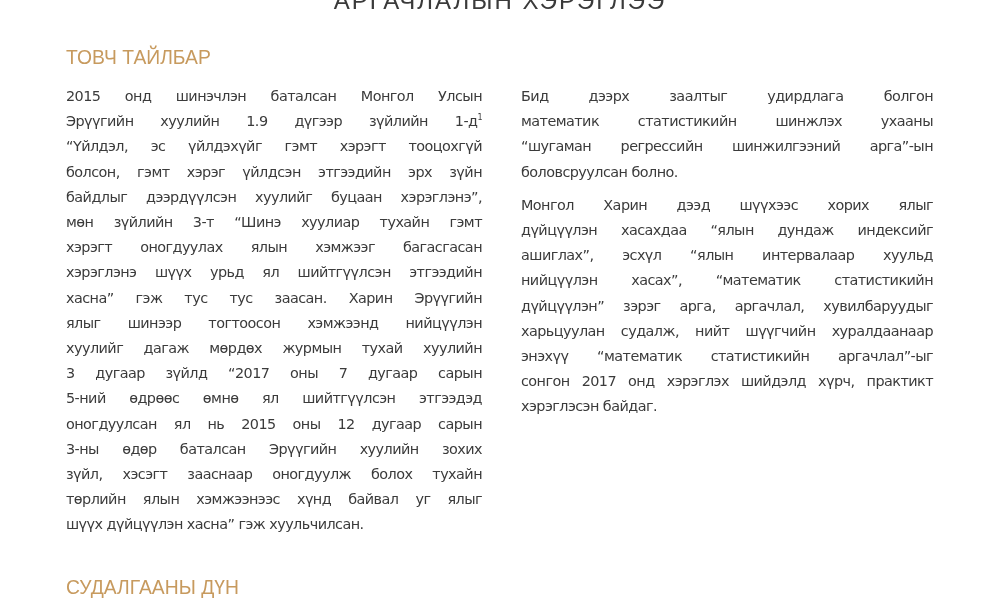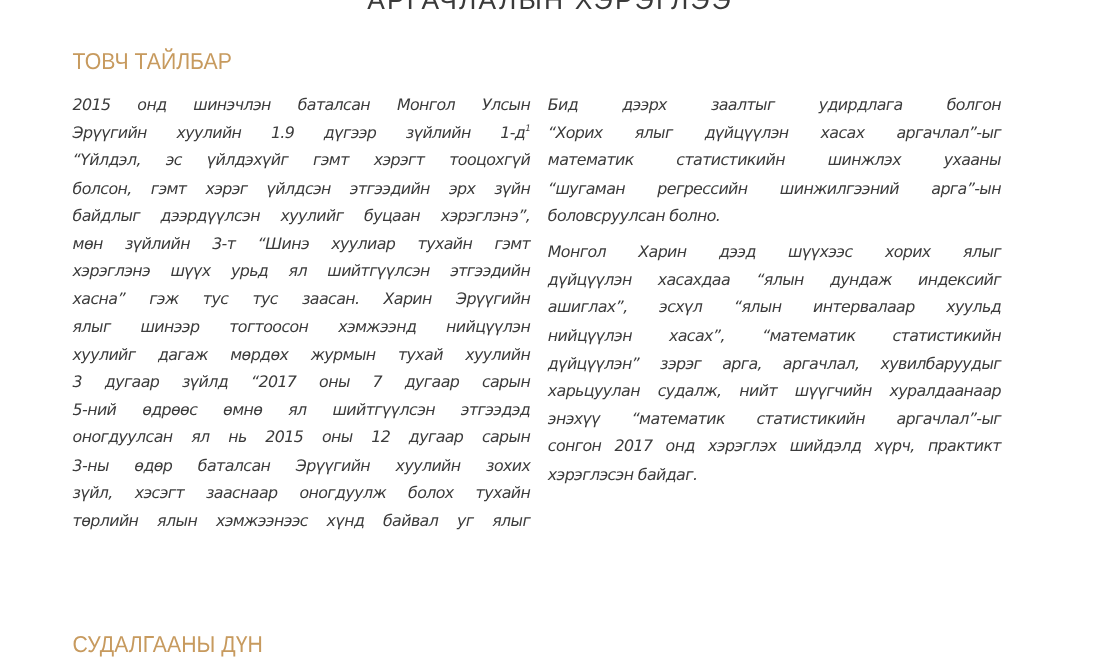--- a/index.html
+++ b/index.html
@@ -27,57 +27,58 @@
     .h2 { left: 66px; top: 575px; }
     .col {
       position: absolute; top: 84px;
       font-family: "DejaVu Sans", sans-serif;
       font-size: 14.4px; line-height: 25.2px; color: #3b3b3b;
       text-align: justify;
       letter-spacing: -0.55px;
     }
     .col p { margin: 0 0 8px 0; }
     .left-col { left: 66px; width: 416px; }
-    .right-col { left: 498px; width: 412px; }
-    .line { display: block; text-align: justify; text-align-last: justify; white-space: nowrap; font-style: italic; }
+    .right-col { left: 521px; width: 412px; }
+    .line { display: block; text-align: justify; text-align-last: justify; white-space: nowrap; }
     .line.last { text-align-last: left; }
     sup { font-size: 8px; line-height: 0; }
   </style>
 </head>
 <body>
 
 <div class="top-title">АРГАЧЛАЛЫН ХЭРЭГЛЭЭ</div>
 
 <div class="section-heading h1">ТОВЧ ТАЙЛБАР</div>
 
 <div class="col left-col">
   <p>
     <span class="line">2015 онд шинэчлэн баталсан Монгол Улсын</span>
     <span class="line"><span>Эрүүгийн хуулийн 1.9 дүгээр зүйлийн 1-д</span><sup>1</sup></span>
     <span class="line">“Үйлдэл, эс үйлдэхүйг гэмт хэрэгт тооцохгүй</span>
     <span class="line">болсон, гэмт хэрэг үйлдсэн этгээдийн эрх зүйн</span>
     <span class="line">байдлыг дээрдүүлсэн хуулийг буцаан хэрэглэнэ”,</span>
     <span class="line">мөн зүйлийн 3-т “Шинэ хуулиар тухайн гэмт</span>
+    <span class="line">хэрэгт оногдуулах ялын хэмжээг багасгасан</span>
     <span class="line">хэрэглэнэ шүүх урьд ял шийтгүүлсэн этгээдийн</span>
     <span class="line">хасна” гэж тус тус заасан. Харин Эрүүгийн</span>
     <span class="line">ялыг шинээр тогтоосон хэмжээнд нийцүүлэн</span>
     <span class="line">хуулийг дагаж мөрдөх журмын тухай хуулийн</span>
     <span class="line">3 дугаар зүйлд “2017 оны 7 дугаар сарын</span>
     <span class="line">5-ний өдрөөс өмнө ял шийтгүүлсэн этгээдэд</span>
     <span class="line">оногдуулсан ял нь 2015 оны 12 дугаар сарын</span>
     <span class="line">3-ны өдөр баталсан Эрүүгийн хуулийн зохих</span>
     <span class="line">зүйл, хэсэгт зааснаар оногдуулж болох тухайн</span>
     <span class="line">төрлийн ялын хэмжээнээс хүнд байвал уг ялыг</span>
+    <span class="line last">шүүх дүйцүүлэн хасна” гэж хуульчилсан.</span>
   </p>
 </div>
 
 <div class="col right-col">
   <p>
     <span class="line">Бид дээрх заалтыг удирдлага болгон</span>
-    <span class="line">“Хорих ялыг дүйцүүлэн хасах аргачлал”-ыг</span>
     <span class="line">математик статистикийн шинжлэх ухааны</span>
     <span class="line">“шугаман регрессийн шинжилгээний арга”-ын</span>
     <span class="line last">боловсруулсан болно.</span>
   </p>
   <p>
     <span class="line">Монгол Харин дээд шүүхээс хорих ялыг</span>
     <span class="line">дүйцүүлэн хасахдаа “ялын дундаж индексийг</span>
     <span class="line">ашиглах”, эсхүл “ялын интервалаар хуульд</span>
     <span class="line">нийцүүлэн хасах”, “математик статистикийн</span>
     <span class="line">дүйцүүлэн” зэрэг арга, аргачлал, хувилбаруудыг</span>

